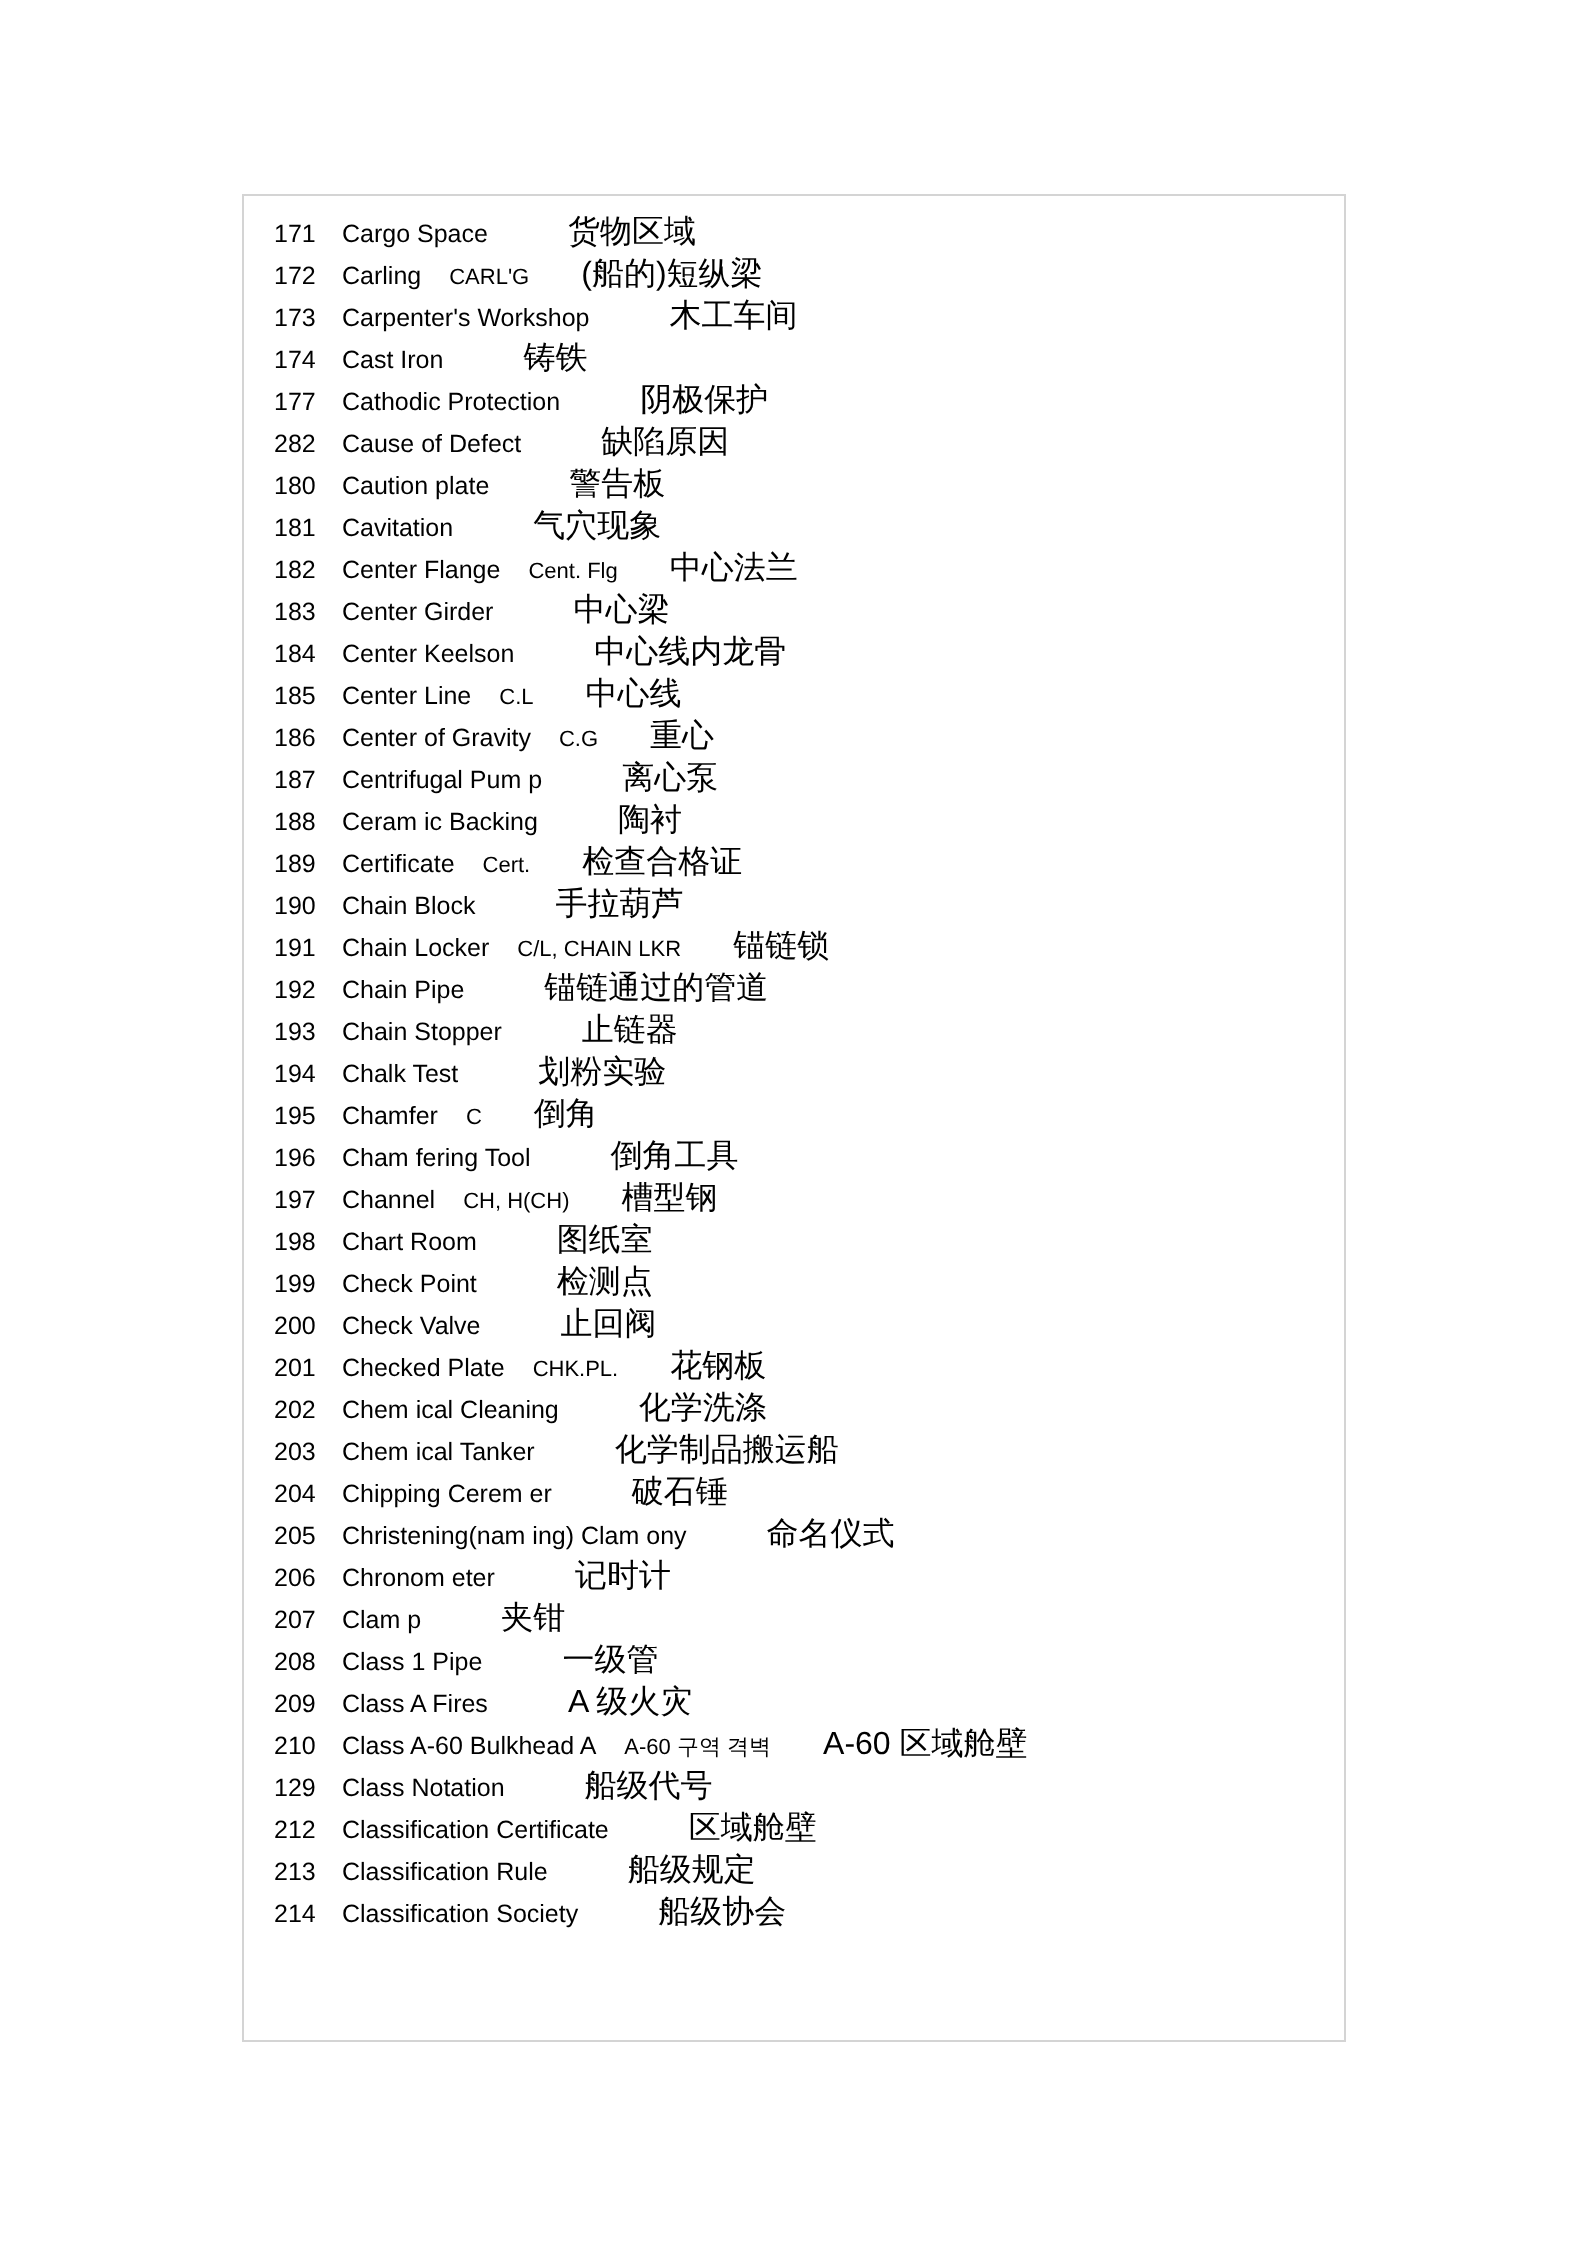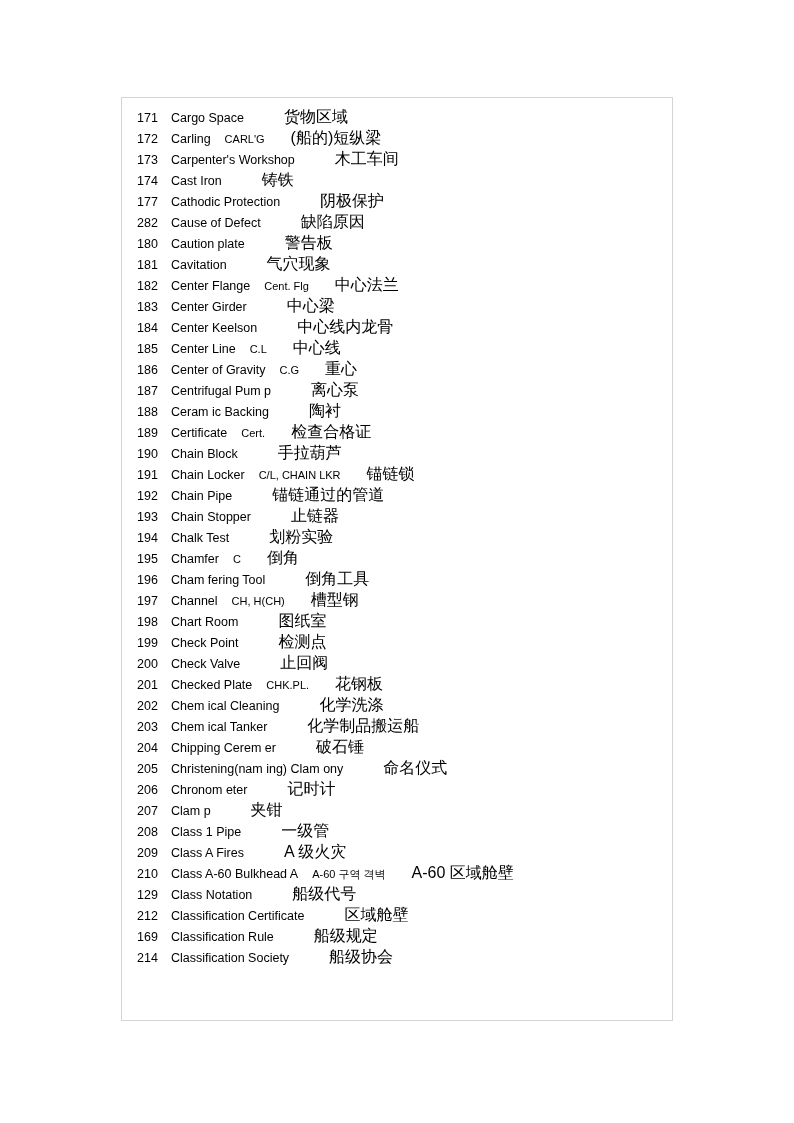--- a/index.html
+++ b/index.html
@@ -105,17 +105,17 @@
         <li class="entry"><span class="entry-index">203</span><span class="entry-term">Chem ical Tanker</span><span class="gap-lg"></span><span class="entry-translation">化学制品搬运船</span></li>
         <li class="entry"><span class="entry-index">204</span><span class="entry-term">Chipping Cerem er</span><span class="gap-lg"></span><span class="entry-translation">破石锤</span></li>
         <li class="entry"><span class="entry-index">205</span><span class="entry-term">Christening(nam ing) Clam ony</span><span class="gap-lg"></span><span class="entry-translation">命名仪式</span></li>
         <li class="entry"><span class="entry-index">206</span><span class="entry-term">Chronom eter</span><span class="gap-lg"></span><span class="entry-translation">记时计</span></li>
         <li class="entry"><span class="entry-index">207</span><span class="entry-term">Clam p</span><span class="gap-lg"></span><span class="entry-translation">夹钳</span></li>
         <li class="entry"><span class="entry-index">208</span><span class="entry-term">Class 1 Pipe</span><span class="gap-lg"></span><span class="entry-translation">一级管</span></li>
         <li class="entry"><span class="entry-index">209</span><span class="entry-term">Class A Fires</span><span class="gap-lg"></span><span class="entry-translation">A 级火灾</span></li>
         <li class="entry"><span class="entry-index">210</span><span class="entry-term">Class A-60 Bulkhead A</span><span class="gap-sm"></span><span class="entry-abbr">A-60 구역 격벽</span><span class="gap-md"></span><span class="entry-translation">A-60 区域舱壁</span></li>
         <li class="entry"><span class="entry-index">129</span><span class="entry-term">Class Notation</span><span class="gap-lg"></span><span class="entry-translation">船级代号</span></li>
         <li class="entry"><span class="entry-index">212</span><span class="entry-term">Classification Certificate</span><span class="gap-lg"></span><span class="entry-translation">区域舱壁</span></li>
-        <li class="entry"><span class="entry-index">169</span><span class="entry-term">Classification Rule</span><span class="gap-lg"></span><span class="entry-translation">船级规定</span></li>
+        <li class="entry"><span class="entry-index">213</span><span class="entry-term">Classification Rule</span><span class="gap-lg"></span><span class="entry-translation">船级规定</span></li>
         <li class="entry"><span class="entry-index">214</span><span class="entry-term">Classification Society</span><span class="gap-lg"></span><span class="entry-translation">船级协会</span></li>
       </ul>
   </div>
 </div>
 
 </body></html>

